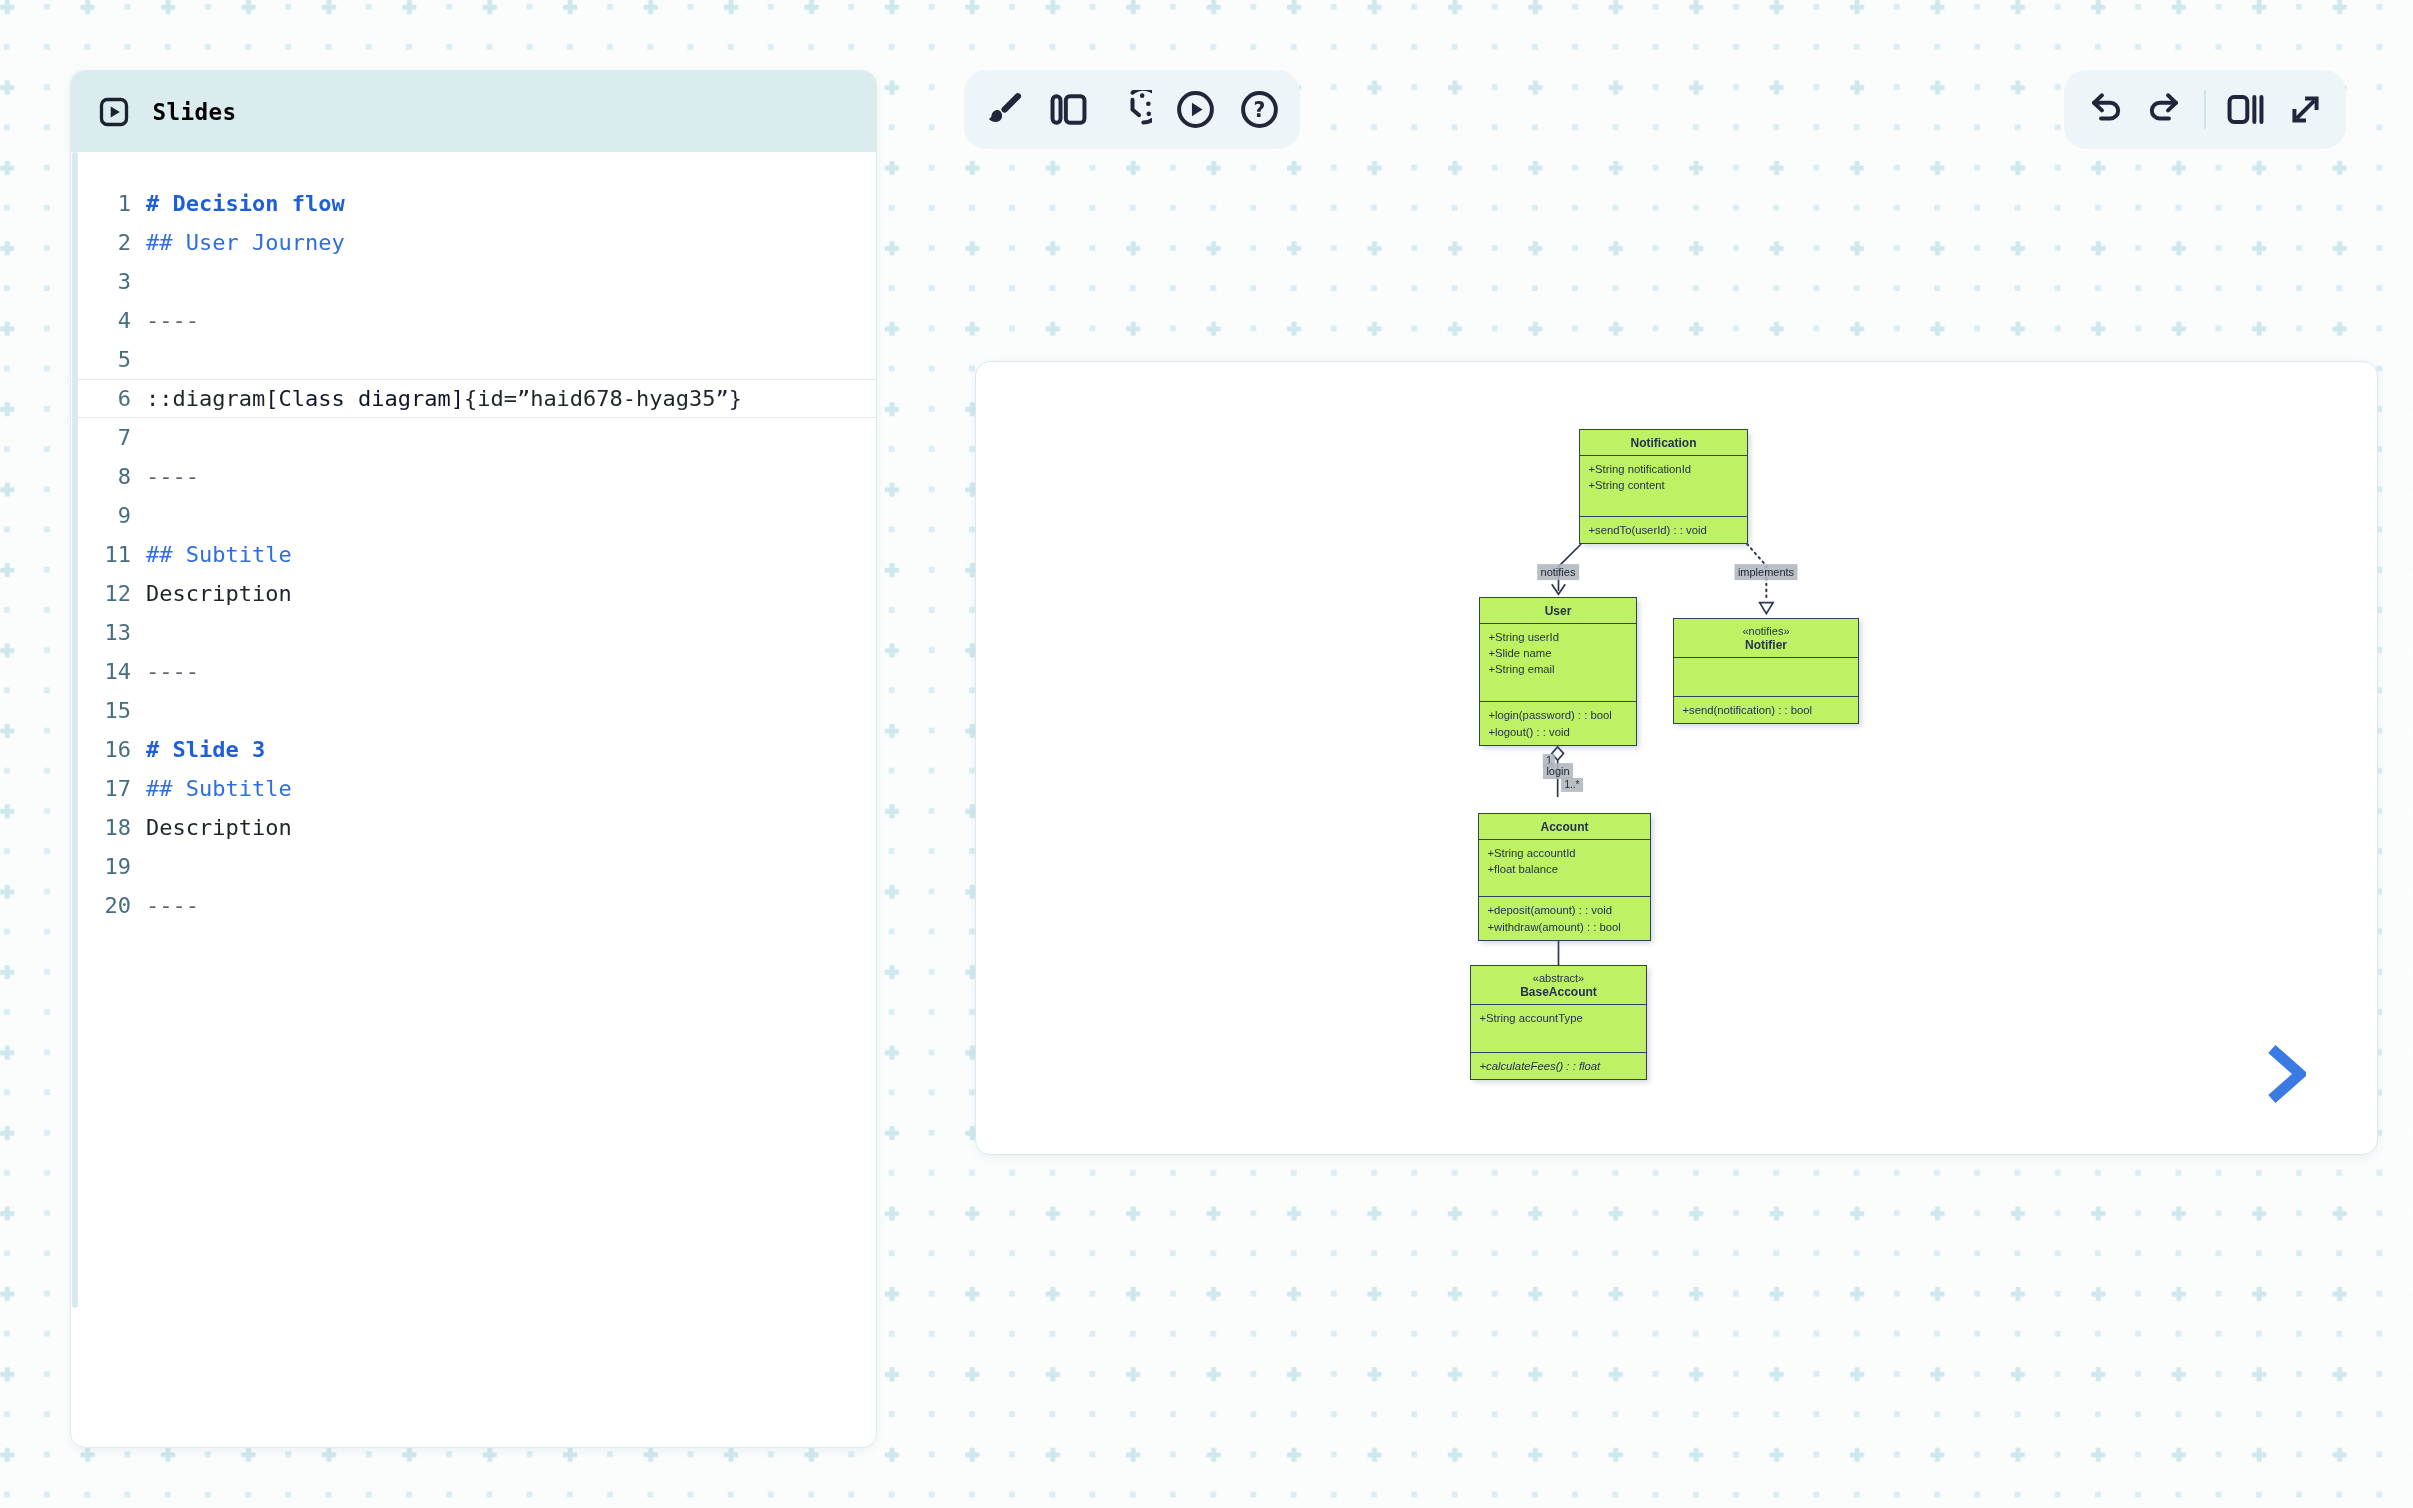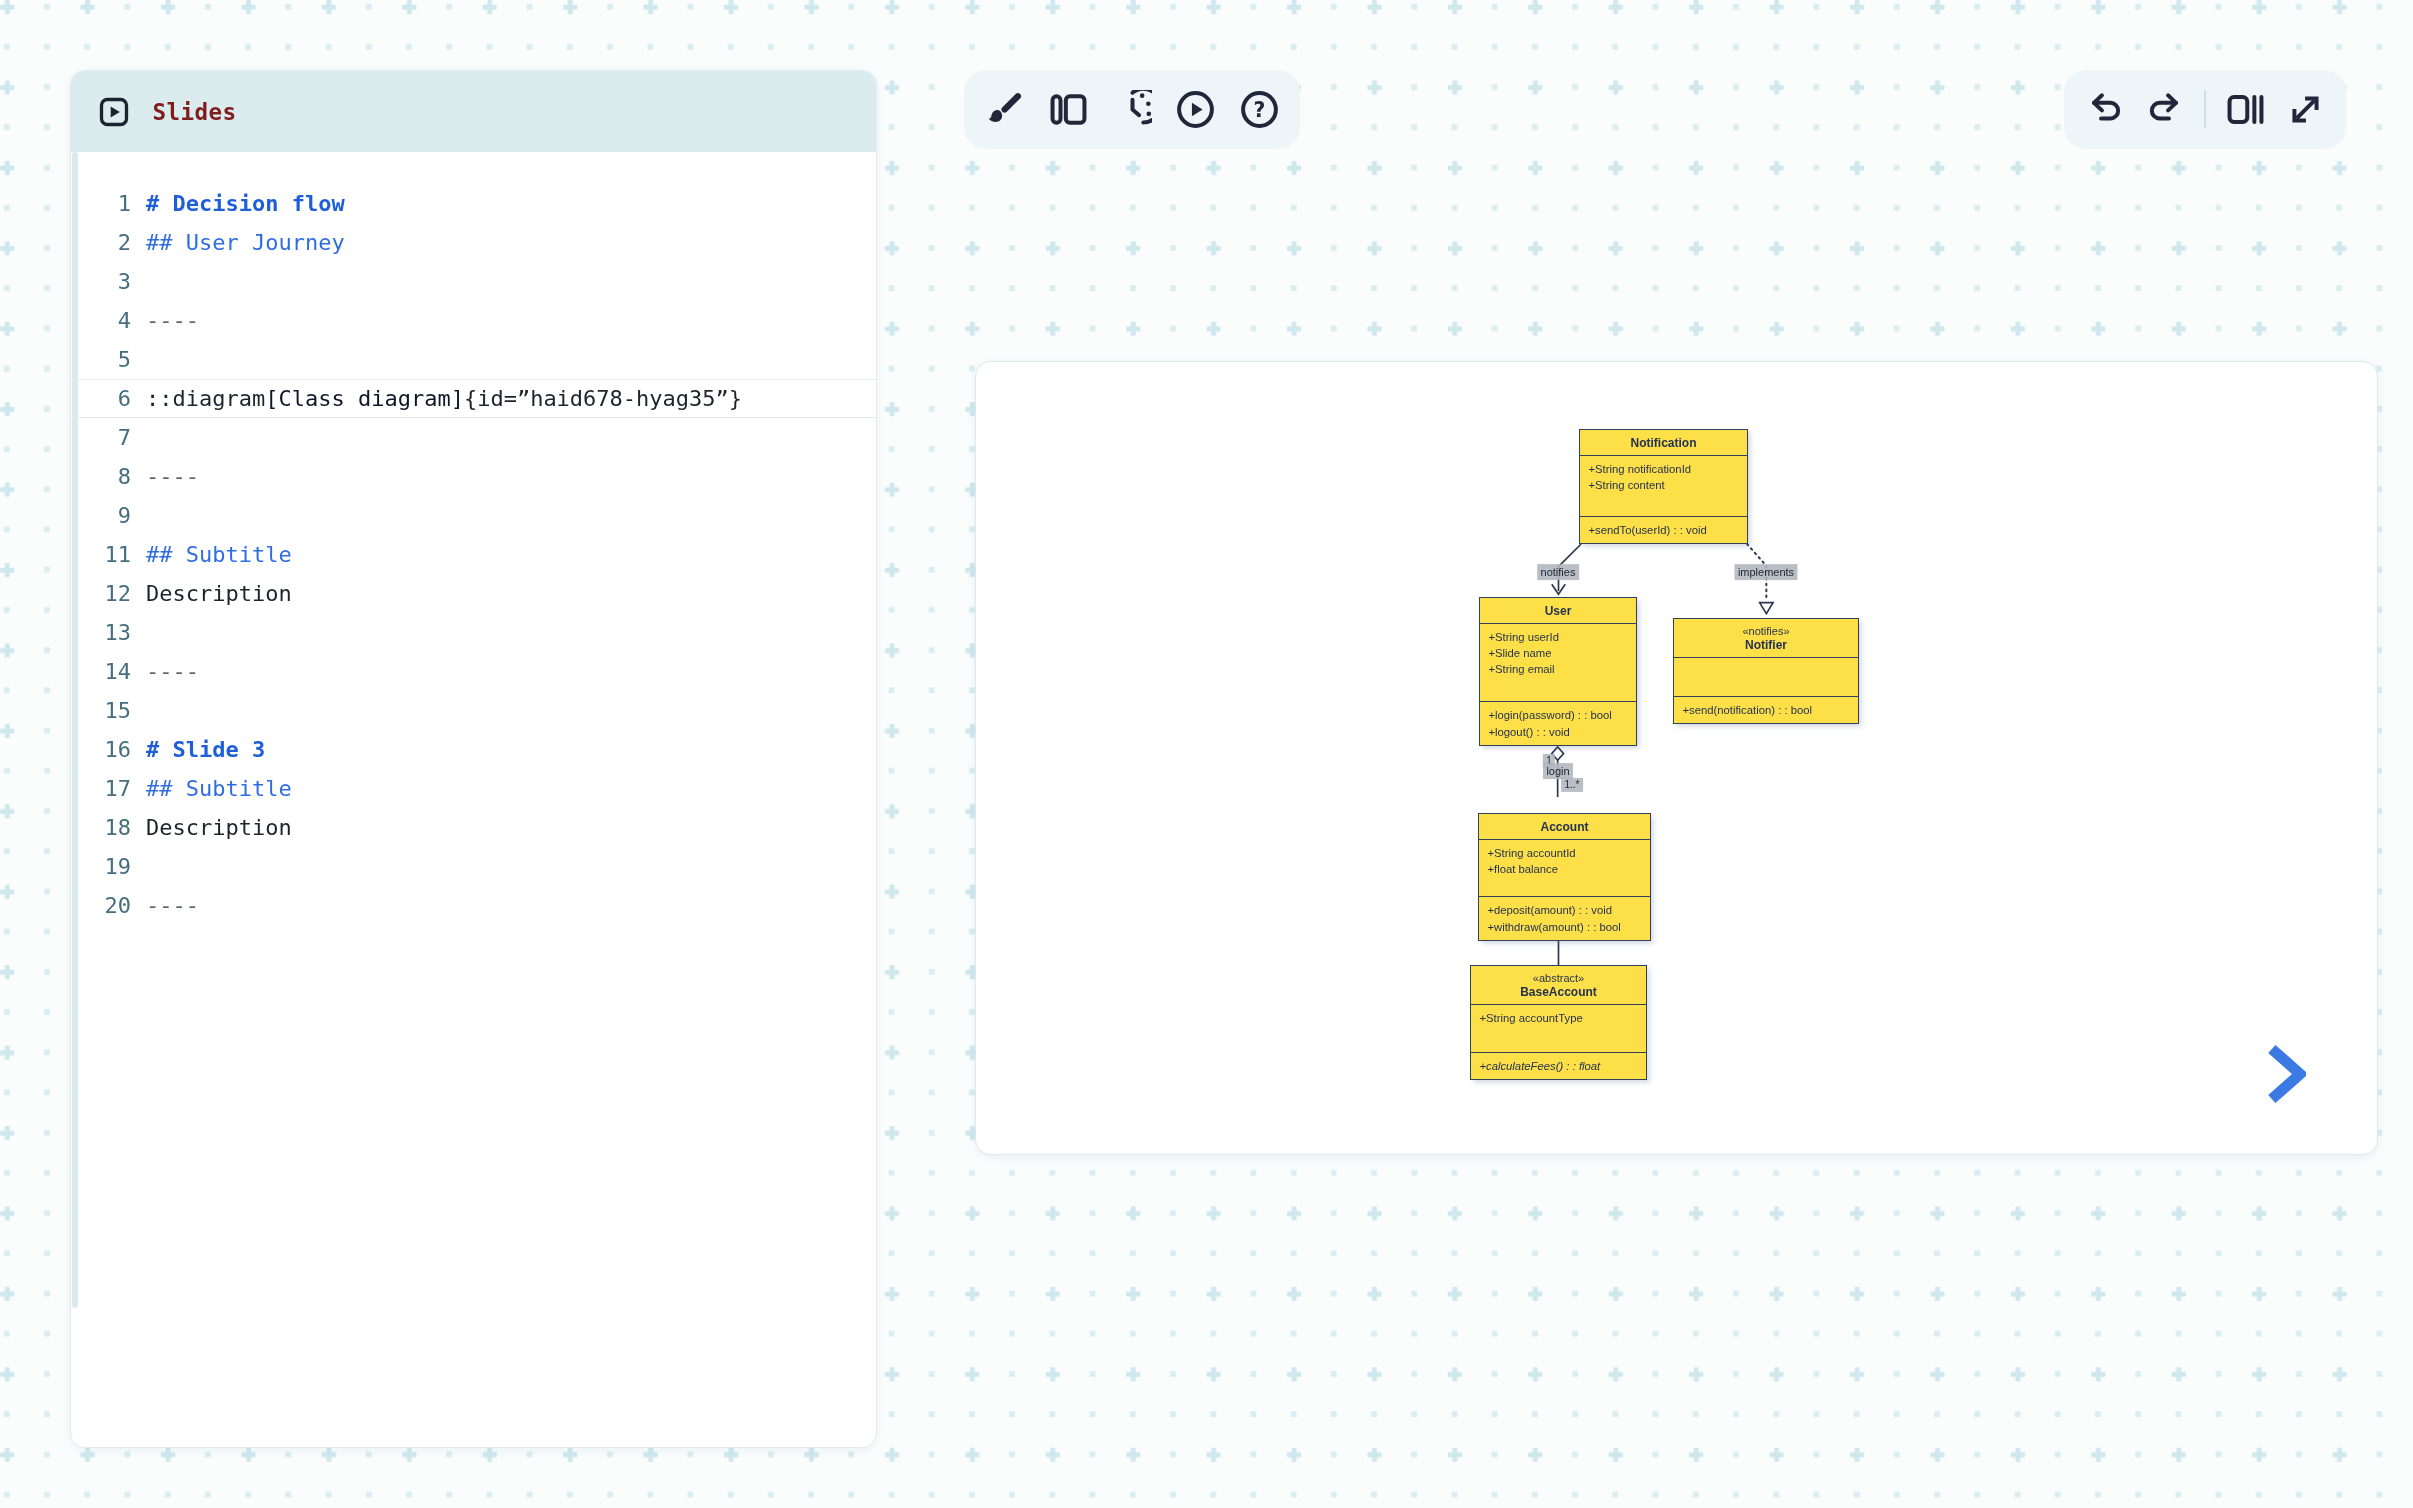--- a/index.html
+++ b/index.html
@@ -11,21 +11,21 @@
   
   .panel {
     position:absolute; left:70px; top:70px; width:807px; height:1378px;
     background:#ffffff; border:1.7px solid #dfebee; border-radius:15px;
     box-shadow:0 2.5px 8.4px rgba(140,170,185,.14); z-index:2; overflow:hidden;
   }
   .panel-header {
     height:81px; background:#dbecef; display:flex; align-items:center;
     padding-left:28px; gap:23.5px;
   }
-  .panel-title { font-family:"DejaVu Sans Mono", monospace; font-weight:700; font-size:22.6px; color:#7f1d1d; letter-spacing:0.4px; }
+  .panel-title { font-family:"DejaVu Sans Mono", monospace; font-weight:700; font-size:22.6px; color:#000000; letter-spacing:0.4px; }
   .gutter-strip { position:absolute; left:0.8px; top:81px; width:6.7px; height:1156px; background:#d9eaef; border-radius:3.4px; }
 
   .editor { padding-top:32px; font-family:"DejaVu Sans Mono", monospace; font-size:22px; position:relative; }
   .row { display:flex; align-items:center; height:39px; }
   .row.active { border-top:1.7px solid #e6e9ec; border-bottom:1.7px solid #e6e9ec; }
   .ln { width:60px; flex:0 0 60px; text-align:right; color:#466e7e; }
   .code { padding-left:15px; white-space:pre; }
   .seg-h1 { color:#1e5ed8; font-weight:700; }
   .seg-h2 { color:#2f6ee2; }
   .seg-hr { color:#5c6472; }
@@ -47,21 +47,21 @@
   
   .canvas {
     position:absolute; left:975px; top:361px; width:1403px; height:794px;
     background:#ffffff; border:1.7px solid #d9e9ee; border-radius:15px;
     box-shadow:0 2.5px 10px rgba(140,175,190,.15); z-index:1;
   }
   .uml-layer { position:absolute; inset:0; }
   svg.edges { position:absolute; left:0; top:0; }
 
   .uml-box {
-    position:absolute; background:#fde047; border:1.7px solid #31405e; color:#253252;
+    position:absolute; background:#bef264; border:1.7px solid #31405e; color:#253252;
     box-shadow:2.5px 2.5px 5px rgba(110,130,155,.3);
     display:flex; flex-direction:column; font-size:11.3px;
   }
   .uml-head { text-align:center; padding:5.9px 3.4px 5px; border-bottom:1.7px solid #31405e; }
   .uml-stereo { font-size:11px; margin-bottom:0.8px; }
   .uml-title { font-weight:700; font-size:12px; }
   .uml-attrs { flex:1 1 auto; padding:5px 8.4px; line-height:16.3px; min-height:13.4px; }
   .uml-methods { padding:5px 8.4px; line-height:16.3px; border-top:1.7px solid #31405e; }
   .uml-box.italic-methods .uml-methods div { font-style:italic; }
 

